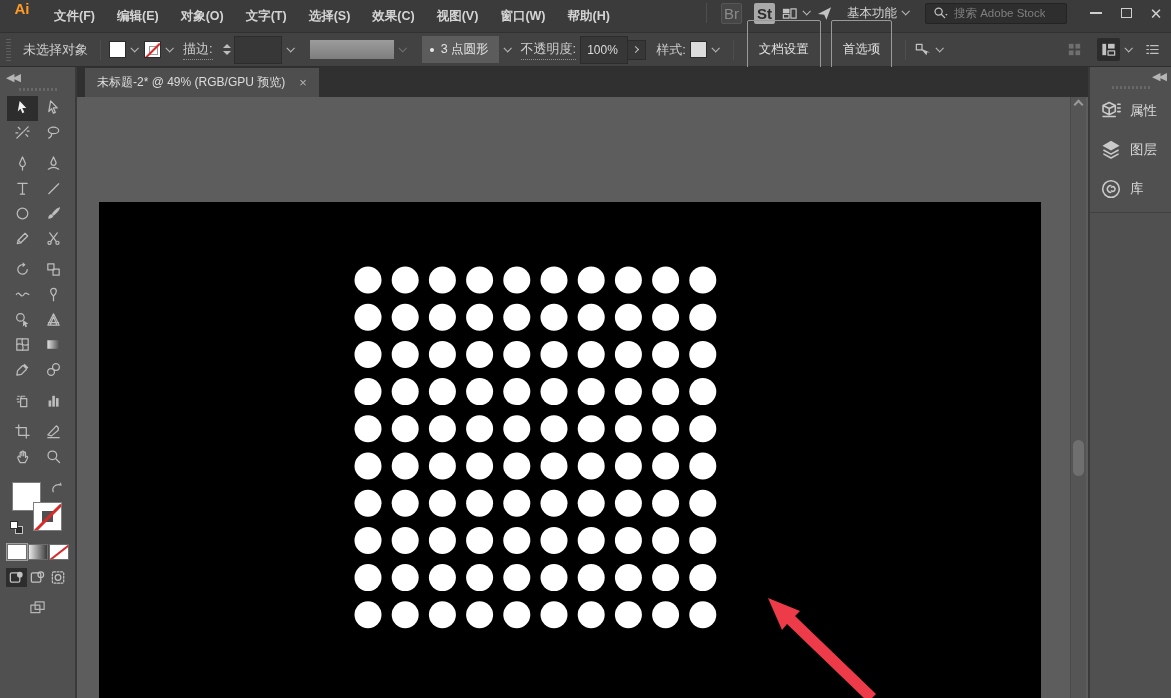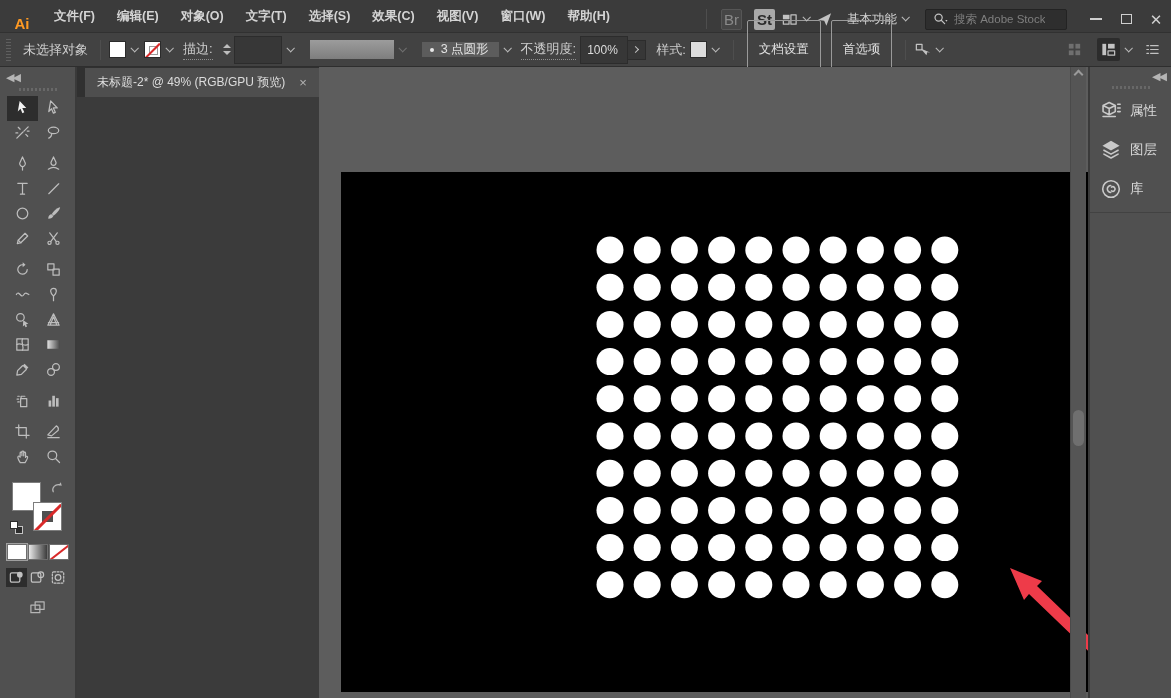--- a/index.html
+++ b/index.html
@@ -1,21 +1,21 @@
 <!DOCTYPE html>
 <html><head>
 <meta charset="utf-8">
 <style>
   * { margin:0; padding:0; box-sizing:border-box; }
   html,body { width:1171px; height:698px; overflow:hidden; }
   body { font-family:"Liberation Sans","DejaVu Sans",sans-serif; font-size:12px; color:#d9d9d9; background:#3b3b3b; }
   .app { width:1171px; height:698px; display:flex; flex-direction:column; }
 
   
-  .titlebar { height:33px; background:#3b3b3b; display:flex; align-items:flex-end; flex:0 0 33px; border-bottom:1px solid #313131; }
+  .titlebar { height:33px; background:#3b3b3b; display:flex; align-items:flex-start; flex:0 0 33px; border-bottom:1px solid #313131; }
   .ai-logo { width:44px; text-align:center; font-weight:bold; font-size:15px; color:#ff9a23; }
   .menus { display:flex; align-items:center; gap:2px;font-weight:bold; }
   .menu-item { padding:0 10px; line-height:32px; font-size:12.5px; color:#d4d4d4; cursor:default; }
   .tb-right { margin-left:auto; display:flex; align-items:center; }
   .vsep { width:1px; height:20px; background:#4e4e4e; margin:0 8px; }
   .tile { width:21px; height:21px; border-radius:2px; font-size:15px; display:flex; align-items:center; justify-content:center; margin:0 6px; }
   .tile.br { background:#464646; color:#8a8a8a; border:1px solid #565656; }
   .tile.st { background:#a9a9a9; color:#2b2b2b; font-weight:bold; }
   .ic { display:inline-flex; align-items:center; justify-content:center; color:#c2c2c2; }
   .ic.dim { color:#6f6f6f; }
@@ -40,21 +40,21 @@
   .swatch.none { position:relative; overflow:hidden; }
   .swatch.none::after { content:""; position:absolute; left:-3px; right:-3px; top:50%; height:2px; background:#d92a2a; transform:rotate(-45deg); }
   .swatch.none::before { content:""; position:absolute; left:4px; top:4px; width:7px; height:7px; border:1px solid #9a9a9a; }
   .swatch.light { background:#dcdcdc; }
   .stepper { display:inline-flex; flex-direction:column; gap:3px; margin:0 3px 0 6px; }
   .stepper i { width:0; height:0; border-left:4px solid transparent; border-right:4px solid transparent; }
   .stepper i.up { border-bottom:4px solid #bdbdbd; }
   .stepper i.dn { border-top:4px solid #bdbdbd; }
   .field { height:28px; background:#373737; border:1px solid #2c2c2c; display:inline-flex; align-items:center; padding:0 6px; min-width:48px; color:#dcdcdc; }
   .profile-dd { width:84px; height:19px; background:linear-gradient(#9c9c9c,#7e7e7e); display:inline-block; margin-left:10px; }
-  .brush-dd { height:15px; background:#5c5c5c; display:inline-flex; align-items:center; padding:0 10px 0 8px; margin-left:10px; color:#e3e3e3; font-size:12.5px; gap:7px; }
+  .brush-dd { height:27px; background:#5c5c5c; display:inline-flex; align-items:center; padding:0 10px 0 8px; margin-left:10px; color:#e3e3e3; font-size:12.5px; gap:7px; }
   .dot3 { width:4px; height:4px; border-radius:50%; background:#e8e8e8; display:inline-block; }
   .btn-sq { width:18px; height:20px; background:#373737; border:1px solid #2c2c2c; border-left:none; display:inline-flex; align-items:center; justify-content:center; }
   .btn-sq i { display:inline-block; width:5px; height:5px; border:solid #c2c2c2; border-width:1.5px 1.5px 0 0; transform:rotate(45deg); margin-right:2px; }
   .cb-btn { background:transparent; border:1px solid #9a9a9a; border-radius:2px; color:#e0e0e0; font-size:12.5px; padding:20px 11px; margin:0 5px; font-family:inherit; }
   .panel-tile { width:23px; height:23px; background:#2c2c2c; border-radius:2px; display:inline-flex; align-items:center; justify-content:center; margin-left:14px; }
   .spacer { flex:1; }
 
   
   .main-row { flex:1; display:flex; min-height:0; }
 
@@ -83,21 +83,21 @@
   .cgn.grad { background:linear-gradient(90deg,#e8e8e8,#3c3c3c); }
   .cgn.non { background:#fff; }
   .cgn.non::after { content:""; position:absolute; left:-4px; right:-4px; top:50%; height:2px; background:#d92a2a; transform:rotate(-38deg); }
   .modes-row { display:flex; margin-top:8px; }
   .mode { width:21px; height:19px; display:flex; align-items:center; justify-content:center; color:#bdbdbd; }
   .mode.active { background:#2d2d2d; }
   .mode.dim { color:#787878; }
   .screen-mode { margin-top:12px; color:#b5b5b5; }
 
   
-  .center { flex:1; display:flex; flex-direction:row; min-width:0; }
+  .center { flex:1; display:flex; flex-direction:column; min-width:0; }
   .tabbar { height:30px; background:#303030; display:flex; align-items:flex-end; flex:0 0 30px; }
   .doc-tab { height:29px; background:#4e4e4e; display:flex; align-items:center; padding:0 12px; margin-left:8px; gap:14px; }
   .doc-tab .t { font-size:12px; color:#dcdcdc; white-space:nowrap; }
   .doc-tab .x { color:#b3b3b3; font-size:13px; }
   .canvas { flex:1; background:#5d5d5d; position:relative; overflow:hidden; }
   .artboard { position:absolute; left:22px; top:105px; width:942px; height:520px; background:#000; }
   .arrow-svg { position:absolute; left:0; top:0; pointer-events:none; }
   .v-scrollbar { position:absolute; right:2px; top:0; bottom:0; width:16px; background:#555555; border-left:1px solid #4a4a4a; }
   .sb-up { position:absolute; top:4px; left:4px; width:7px; height:7px; border:solid #9a9a9a; border-width:2px 2px 0 0; transform:rotate(-45deg); }
   .sb-thumb { position:absolute; left:2px; top:343px; width:11px; height:36px; background:#6f6f6f; border-radius:6px; }

